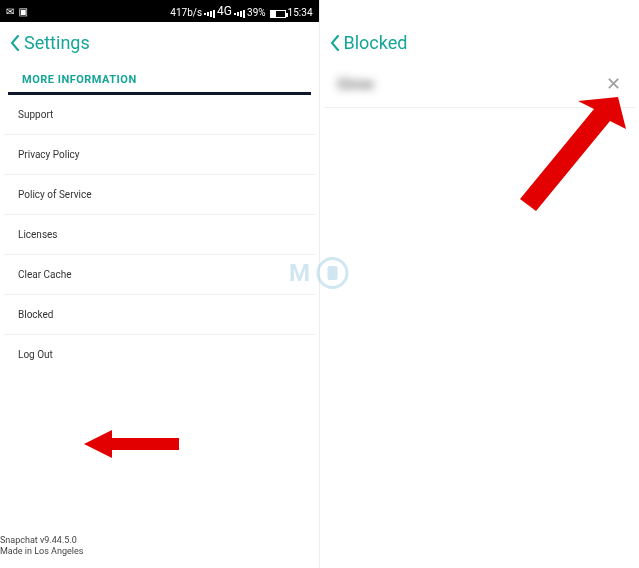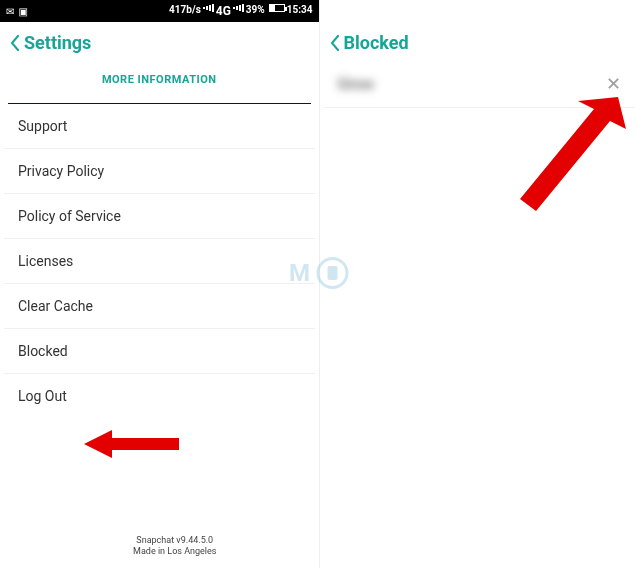--- a/index.html
+++ b/index.html
@@ -3,36 +3,36 @@
   <meta charset="utf-8">
   <style>
     * { margin: 0; padding: 0; box-sizing: border-box; font-family: -apple-system, BlinkMacSystemFont, "Segoe UI", Roboto, Helvetica, Arial, sans-serif; }
     body { width: 639px; height: 568px; background: #ffffff; position: relative; overflow: hidden; }
     .container { display: flex; width: 100%; height: 100%; position: relative; }
     .panel { width: 50%; height: 100%; background: #fff; display: flex; flex-direction: column; }
     .panel-left { border-right: 1px solid #eee; }
 
     .status-bar { height: 22px; background: #000000; color: #ffffff; font-size: 10px; display: flex; align-items: center; padding: 0 6px; justify-content: space-between; }
     .status-left { display: flex; align-items: center; gap: 4px; }
-    .status-right { display: flex; align-items: flex-start; gap: 2px; font-weight: bold; }
+    .status-right { display: flex; align-items: flex-end; gap: 2px; }
     .status-right span { display: inline-flex; align-items: center; }
     .battery-box { display: inline-block; width: 16px; height: 8px; border: 1px solid #fff; position: relative; margin-left: 2px; }
     .battery-box::after { content: ""; position: absolute; right: -3px; top: 2px; width: 2px; height: 4px; background: #fff; }
     .battery-fill { position: absolute; left: 0; top: 0; height: 100%; width: 39%; background: #fff; }
     .status-spacer { height: 22px; }
 
     .header { display: flex; align-items: center; padding: 10px 10px 8px 10px; }
     .header-back { color: #16a597; font-size: 18px; font-weight: 600; margin-right: 4px; line-height: 1; display: inline-flex; align-items: center; }
-    .header-title { color: #16a597; font-size: 18px; font-weight: 700; }
+    .header-title { color: #16a597; font-size: 18px; font-weight: 400; }
 
-    .section-header { color: #16a597; font-size: 11px; font-weight: 700; letter-spacing: 0.5px; padding: 12px 14px 17px 14px; border-bottom: 1px solid #0f172a; margin: 0 8px; text-align: center; }
-    .row { padding: 14px 14px; font-size: 14px; color: #333; border-bottom: 1px solid #f0f0f0; margin: 0 4px; position: relative; display: flex; align-items: center; }
+    .section-header { color: #16a597; font-size: 11px; font-weight: 700; letter-spacing: 0.5px; padding: 12px 14px 6px 14px; border-bottom: 3px solid #0f172a; margin: 0 8px; }
+    .row { padding: 14px 14px; font-size: 10px; color: #333; border-bottom: 1px solid #f0f0f0; margin: 0 4px; position: relative; display: flex; align-items: center; }
     .row-last { border-bottom: none; }
 
-    .footer { text-align: center; font-size: 9px; color: #444; padding: 8px 0 10px 0; line-height: 1.3; margin-top: auto; margin-left: 31px; }
+    .footer { font-size: 9px; color: #444; padding: 8px 0 10px 0; line-height: 1.3; margin-top: auto; }
 
     .blocked-row { display: flex; align-items: center; justify-content: space-between; padding: 14px 14px; margin: 0 4px; border-bottom: 1px solid #f0f0f0; }
     .blurred-name { filter: blur(4px); color: #666; font-size: 14px; font-weight: 600; }
     .close-x { color: #a0a0a0; font-size: 18px; font-weight: 400; cursor: pointer; line-height: 1; }
 
     .arrow { position: absolute; pointer-events: none; }
     .arrow-left { left: 84px; top: 444px; width: 95px; height: 30px; transform: translateY(-50%); }
     .arrow-right { left: 480px; top: 95px; width: 150px; height: 130px; }
 
     .watermark { position: absolute; left: 50%; top: 48%; transform: translate(-50%, -50%); font-size: 24px; font-weight: 700; letter-spacing: 4px; color: rgba(120, 185, 215, 0.35); display: flex; align-items: center; pointer-events: none; }

